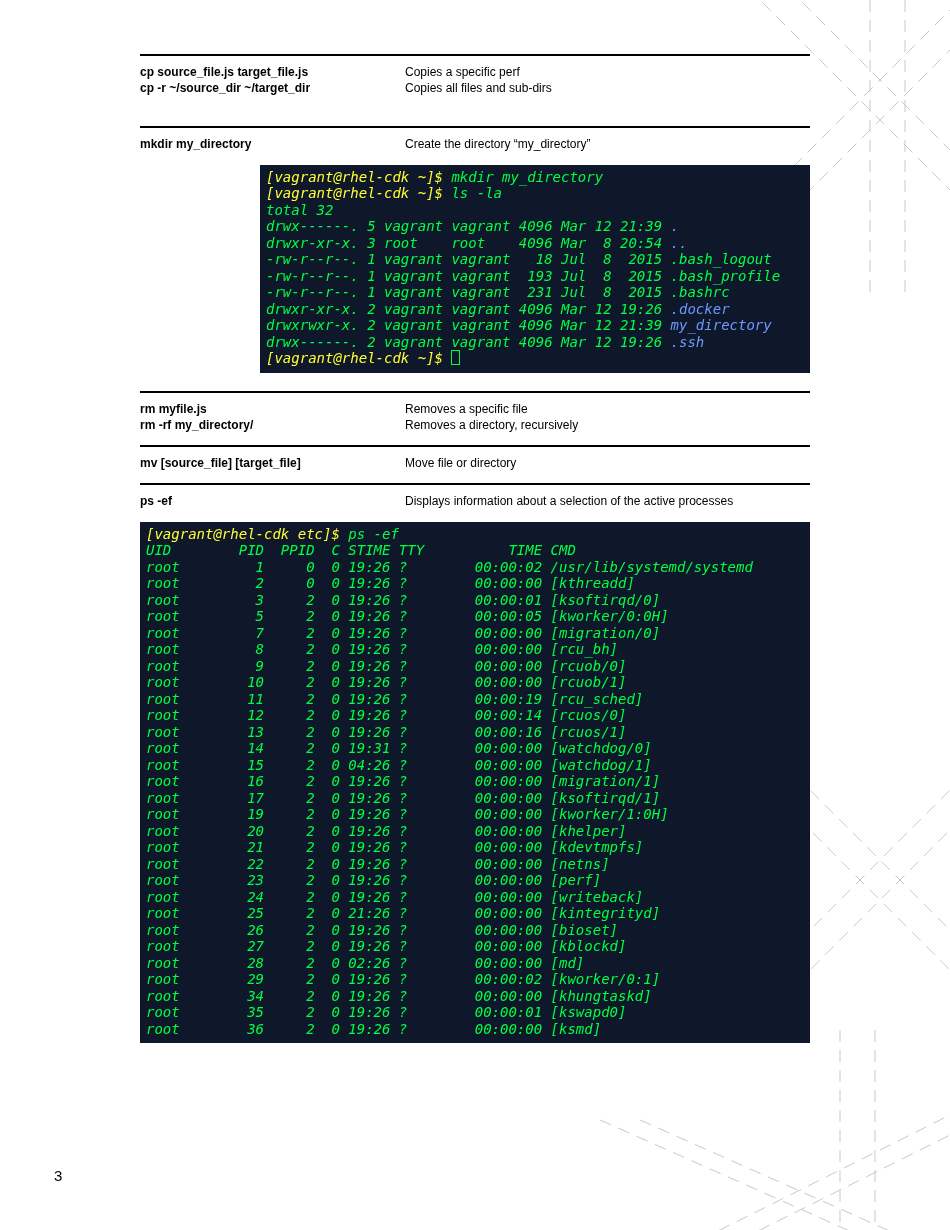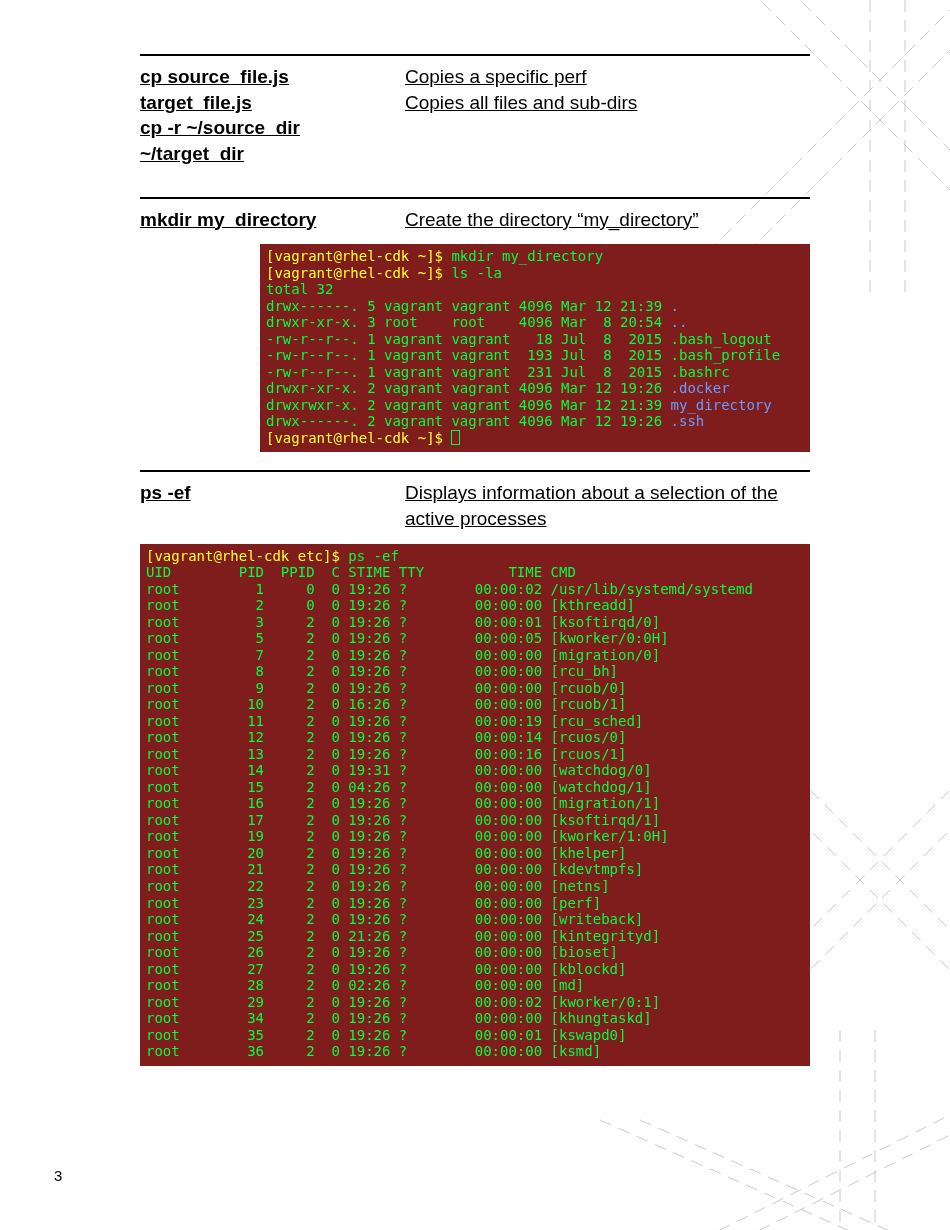--- a/index.html
+++ b/index.html
@@ -21,34 +21,35 @@
   .bgdeco {
     position: absolute;
     inset: 0;
     pointer-events: none;
     z-index: 0;
   }
   .content { position: relative; z-index: 1; }
 
   .section { margin-bottom: 6px; }
   .hr { border: none; border-top: 2px solid #000; margin: 0; }
-  .cmdtbl { width: 100%; border-collapse: collapse; font-size: 19px; text-decoration: underline; }
+  .cmdtbl { width: 100%; border-collapse: collapse; font-size: 12px; }
   .cmdtbl td { vertical-align: top; padding: 8px 0 6px 0; line-height: 1.35; }
   .cmdtbl td.cmd { width: 265px; font-weight: 700; }
   .cmdtbl td.desc { font-weight: 400; }
 
   .term {
-    background: #7f1d1d;
+    background: #0f172a;
     color: #00ff42;
     font-family: "Menlo", "Consolas", monospace;
     font-size: 14px;
     line-height: 1.18;
     padding: 4px 6px 6px 6px;
     white-space: pre;
     margin-bottom: 18px;
+    font-style: italic;
   }
   .term.inset { margin-left: 120px; width: 550px; box-sizing: border-box; }
   .term.full  { width: 670px; box-sizing: border-box; }
 
   .g   { color: #00ff42; }
   .yel { color: #ffff33; }
   .blu { color: #6a9bff; }
   .cursor {
     display: inline-block;
     width: 7px; height: 13px;
@@ -132,21 +133,53 @@
 <span class="g">drwx------. 5 vagrant vagrant 4096 Mar 12 21:39 </span><span class="blu">.</span>
 <span class="g">drwxr-xr-x. 3 root    root    4096 Mar  8 20:54 </span><span class="blu">..</span>
 <span class="g">-rw-r--r--. 1 vagrant vagrant   18 Jul  8  2015 </span><span class="g">.bash_logout</span>
 <span class="g">-rw-r--r--. 1 vagrant vagrant  193 Jul  8  2015 </span><span class="g">.bash_profile</span>
 <span class="g">-rw-r--r--. 1 vagrant vagrant  231 Jul  8  2015 </span><span class="g">.bashrc</span>
 <span class="g">drwxr-xr-x. 2 vagrant vagrant 4096 Mar 12 19:26 </span><span class="blu">.docker</span>
 <span class="g">drwxrwxr-x. 2 vagrant vagrant 4096 Mar 12 21:39 </span><span class="blu">my_directory</span>
 <span class="g">drwx------. 2 vagrant vagrant 4096 Mar 12 19:26 </span><span class="blu">.ssh</span>
 <span class="yel">[vagrant@rhel-cdk ~]$ </span><span class="cursor"></span></div>
 
-
+    <div class="section">
+      <hr class="hr">
+      <table class="cmdtbl">
+          <tbody>
+        <tr>
+          <td class="cmd">
+            <div>rm myfile.js</div>
+            <div>rm -rf my_directory/</div>
+          </td>
+          <td class="desc">
+            <div>Removes a specific file</div>
+            <div>Removes a directory, recursively</div>
+          </td>
+        </tr>
+      </tbody>
+        </table>
+    </div>
+
+    <div class="section">
+      <hr class="hr">
+      <table class="cmdtbl">
+          <tbody>
+        <tr>
+          <td class="cmd">
+                <div>mv [source_file] [target_file]</div>
+              </td>
+          <td class="desc">
+                <div>Move file or directory</div>
+              </td>
+        </tr>
+      </tbody>
+        </table>
+    </div>
 
     <div class="section">
       <hr class="hr">
       <table class="cmdtbl">
           <tbody>
         <tr>
           <td class="cmd">
                 <div>ps -ef</div>
               </td>
           <td class="desc">
@@ -159,21 +192,21 @@
 
     <div class="term full" id="term-ps"><span class="yel">[vagrant@rhel-cdk etc]$ </span><span class="g">ps -ef</span>
 <span class="g">UID        PID  PPID  C STIME TTY          TIME CMD</span>
 <span class="g">root         1     0  0 19:26 ?        00:00:02 /usr/lib/systemd/systemd</span>
 <span class="g">root         2     0  0 19:26 ?        00:00:00 [kthreadd]</span>
 <span class="g">root         3     2  0 19:26 ?        00:00:01 [ksoftirqd/0]</span>
 <span class="g">root         5     2  0 19:26 ?        00:00:05 [kworker/0:0H]</span>
 <span class="g">root         7     2  0 19:26 ?        00:00:00 [migration/0]</span>
 <span class="g">root         8     2  0 19:26 ?        00:00:00 [rcu_bh]</span>
 <span class="g">root         9     2  0 19:26 ?        00:00:00 [rcuob/0]</span>
-<span class="g">root        10     2  0 16:26 ?        00:00:00 [rcuob/1]</span>
+<span class="g">root        10     2  0 19:26 ?        00:00:00 [rcuob/1]</span>
 <span class="g">root        11     2  0 19:26 ?        00:00:19 [rcu_sched]</span>
 <span class="g">root        12     2  0 19:26 ?        00:00:14 [rcuos/0]</span>
 <span class="g">root        13     2  0 19:26 ?        00:00:16 [rcuos/1]</span>
 <span class="g">root        14     2  0 19:31 ?        00:00:00 [watchdog/0]</span>
 <span class="g">root        15     2  0 04:26 ?        00:00:00 [watchdog/1]</span>
 <span class="g">root        16     2  0 19:26 ?        00:00:00 [migration/1]</span>
 <span class="g">root        17     2  0 19:26 ?        00:00:00 [ksoftirqd/1]</span>
 <span class="g">root        19     2  0 19:26 ?        00:00:00 [kworker/1:0H]</span>
 <span class="g">root        20     2  0 19:26 ?        00:00:00 [khelper]</span>
 <span class="g">root        21     2  0 19:26 ?        00:00:00 [kdevtmpfs]</span>

